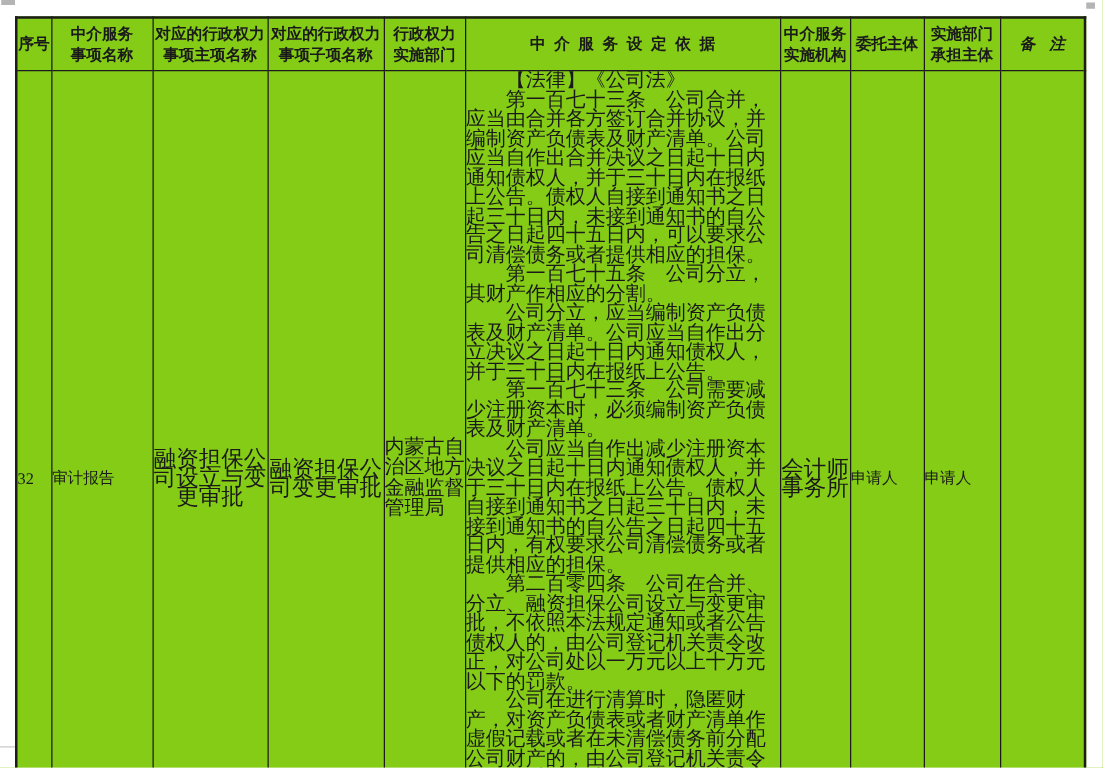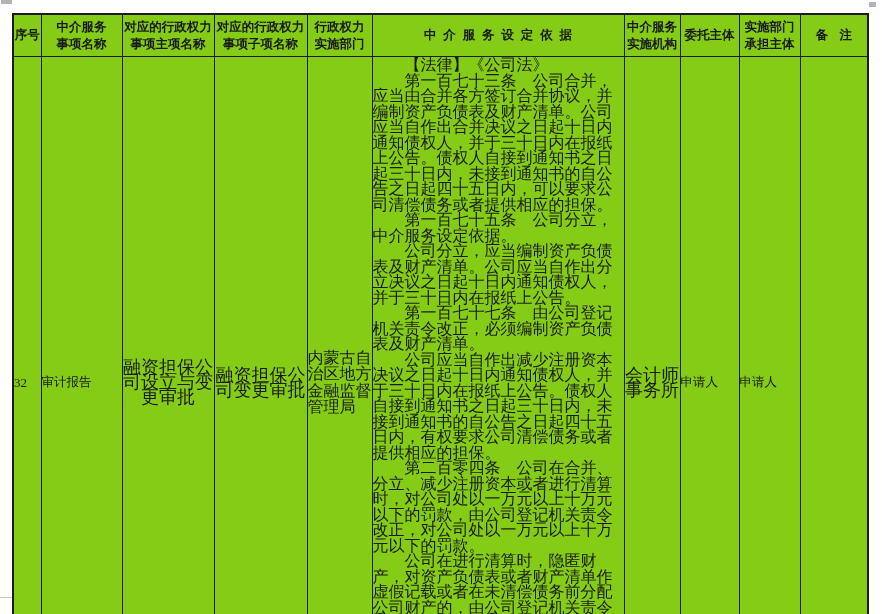--- a/index.html
+++ b/index.html
@@ -42,20 +42,21 @@
   }
   th.h-basis span {
     letter-spacing: 0.55em;
     text-indent: 0.55em;
     display: inline-block;
   }
   th.h-remark span {
     letter-spacing: 0.9em;
     text-indent: 0.9em;
     display: inline-block;
+    font-style: italic;
   }
   tbody td { height: 542px; }
   td.c-index {
     font-size: 13px;
   }
   td.c-text {
     font-size: 12.5px;
     line-height: 16.5px;
     text-align: left;
     padding: 0 1px 0 3px;
@@ -144,25 +145,25 @@
   <tbody>
     <tr>
       <td class="c-index">32</td>
       <td class="c-text">审计报告</td>
       <td class="c-tight">融资担保公司设立与变更审批</td>
       <td class="c-tight">融资担保公司变更审批</td>
       <td class="c-dept">内蒙古自治区地方金融监督管理局</td>
       <td class="c-basis">
         <p>【法律】《公司法》</p>
         <p>第一百七十三条　公司合并，应当由合并各方签订合并协议，并编制资产负债表及财产清单。公司应当自作出合并决议之日起十日内通知债权人，并于三十日内在报纸上公告。债权人自接到通知书之日起三十日内，未接到通知书的自公告之日起四十五日内，可以要求公司清偿债务或者提供相应的担保。</p>
-        <p>第一百七十五条　公司分立，中介服务设定依据。</p>
+        <p>第一百七十五条　公司分立，其财产作相应的分割。</p>
         <p>公司分立，应当编制资产负债表及财产清单。公司应当自作出分立决议之日起十日内通知债权人，并于三十日内在报纸上公告。</p>
-        <p>第一百七十七条　由公司登记机关责令改正，必须编制资产负债表及财产清单。</p>
+        <p>第一百七十三条　公司需要减少注册资本时，必须编制资产负债表及财产清单。</p>
         <p>公司应当自作出减少注册资本决议之日起十日内通知债权人，并于三十日内在报纸上公告。债权人自接到通知书之日起三十日内，未接到通知书的自公告之日起四十五日内，有权要求公司清偿债务或者提供相应的担保。</p>
-        <p>第二百零四条　公司在合并、分立、减少注册资本或者进行清算时，对公司处以一万元以上十万元以下的罚款，由公司登记机关责令改正，对公司处以一万元以上十万元以下的罚款。</p>
+        <p>第二百零四条　公司在合并、分立、融资担保公司设立与变更审批，不依照本法规定通知或者公告债权人的，由公司登记机关责令改正，对公司处以一万元以上十万元以下的罚款。</p>
         <p>公司在进行清算时，隐匿财产，对资产负债表或者财产清单作虚假记载或者在未清偿债务前分配公司财产的，由公司登记机关责令改正，对公司处以隐匿财产或者未清偿债务前分配公司财产金额百分之五以上百分之十以下的罚款；对直接负责的主管人员和其他直接责任人员处以一万元以上十万元以下的罚款。</p>
       </td>
       <td class="c-tight">会计师事务所</td>
       <td class="c-text">申请人</td>
       <td class="c-text">申请人</td>
       <td class="c-text"></td>
     </tr>
   </tbody>
 </table>
 

